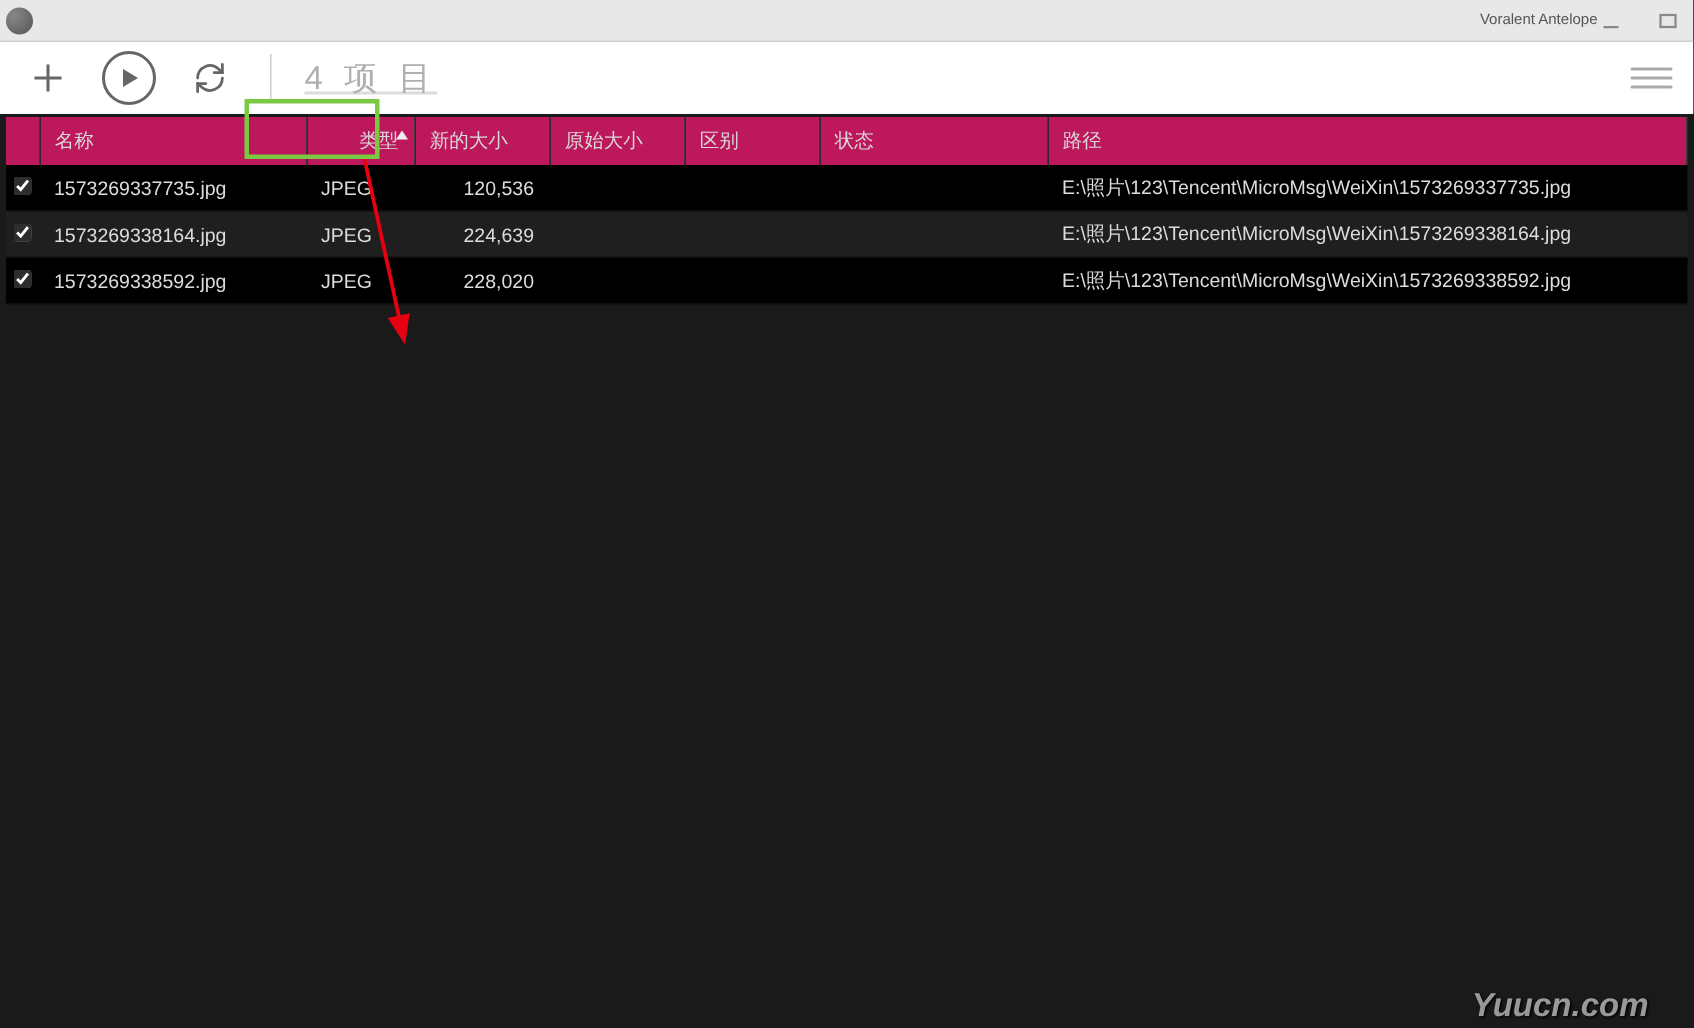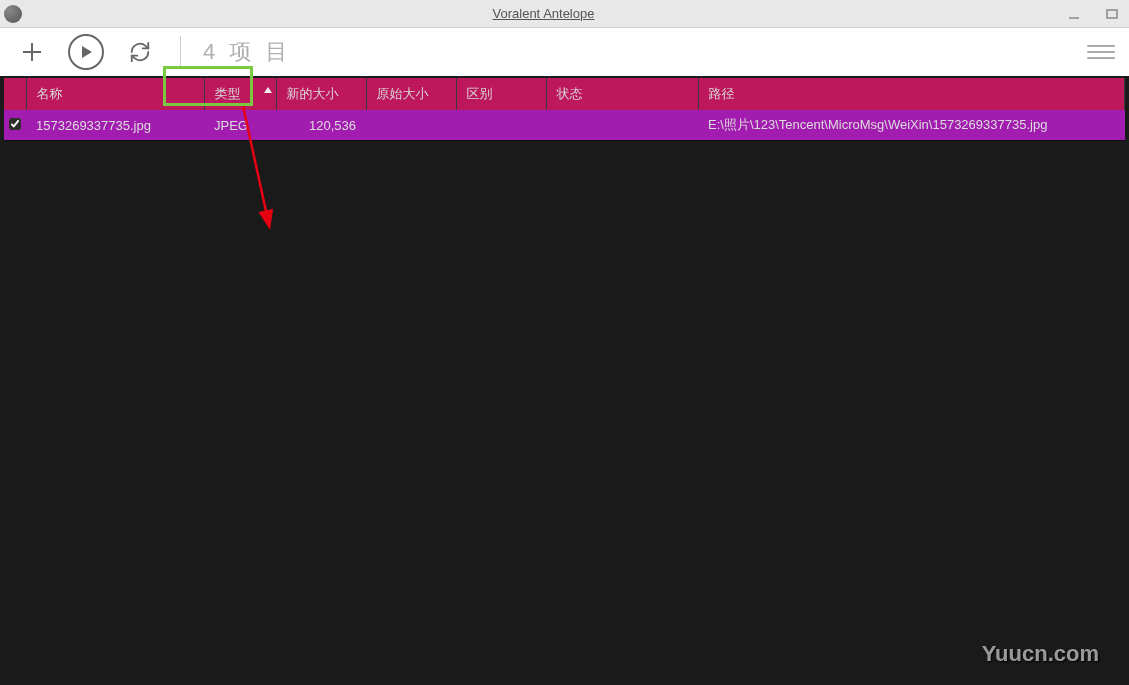--- a/index.html
+++ b/index.html
@@ -23,24 +23,23 @@
     .titlebar .app-icon {
       width: 18px;
       height: 18px;
       margin-left: 4px;
       border-radius: 50%;
       background: radial-gradient(circle at 30% 30%, #888, #555);
       display: inline-block;
     }
     .titlebar .title {
       flex: 1;
-      text-align: center;
+      text-align: right;
       color: #555;
-      font-size: 13px;
-      text-decoration: underline;
+      font-size: 10px;
     }
     .titlebar .win-controls {
       display: flex;
       gap: 20px;
       padding-right: 8px;
     }
     .titlebar .win-btn {
       width: 18px;
       height: 18px;
       display: flex;
@@ -50,20 +49,21 @@
       font-size: 11px;
       cursor: pointer;
     }
     .toolbar {
       height: 48px;
       background: #fff;
       display: flex;
       align-items: center;
       padding: 0 14px;
       gap: 18px;
+      text-decoration: underline;
     }
     .tb-btn {
       width: 36px;
       height: 36px;
       display: flex;
       align-items: center;
       justify-content: center;
       color: #666;
       cursor: pointer;
     }
@@ -108,33 +108,33 @@
     thead th {
       background: #be185d;
       color: #d8d8d8;
       font-weight: normal;
       text-align: left;
       padding: 7px 10px;
       font-size: 13px;
       border-right: 1px solid #3a3a3a;
       position: relative;
     }
-    thead th.right { }
+    thead th.right { text-align: right; }
     .col-check { width: 22px; padding: 4px; text-align: center; }
     .col-name { width: 178px; }
     .col-type { width: 72px; position: relative; }
     .col-origsize { width: 90px; }
     .col-newsize { width: 90px; }
     .col-diff { width: 90px; }
     .col-status { width: 152px; }
     .col-path { width: auto; }
     tbody tr {
       border-bottom: 1px solid #0e0e0e;
     }
-    tbody tr.odd { background: #a21caf; margin-top: 39px; }
+    tbody tr.odd { background: #000000; margin-top: 39px; }
     tbody tr.even { background: #1f1f1f; }
     tbody tr.selected { background: #1a54d9; color: #fff; }
     tbody td {
       padding: 6px 10px;
       font-size: 13px;
       white-space: nowrap;
       overflow: hidden;
       text-overflow: ellipsis;
     }
     tbody td.right { text-align: right; }
@@ -161,24 +161,25 @@
       right: 4px;
       top: 9px;
       width: 0; height: 0;
       border-left: 4px solid transparent;
       border-right: 4px solid transparent;
       border-bottom: 6px solid #eee;
     }
     .watermark {
       position: absolute;
       right: 30px;
-      bottom: 18px;
+      bottom: 2px;
       color: rgba(230,230,230,0.65);
       font-size: 22px;
       font-weight: bold;
+      font-style: italic;
       text-shadow: 1px 1px 2px #000;
       pointer-events: none;
     }
     input[type=checkbox]{
       accent-color: #2d2d2d;
       width: 12px; height: 12px;
     }
   </style>
 </head>
 <body>
@@ -260,20 +261,40 @@
         <tr class="odd">
           <td class="checkcell"><input type="checkbox" checked="" style=""></td>
           <td>1573269337735.jpg</td>
           <td>JPEG</td>
           <td class="right">120,536</td>
           <td></td>
           <td></td>
           <td></td>
           <td>E:\照片\123\Tencent\MicroMsg\WeiXin\1573269337735.jpg</td>
         </tr>
+        <tr class="even">
+          <td class="checkcell"><input type="checkbox" checked="" style=""></td>
+          <td>1573269338164.jpg</td>
+          <td>JPEG</td>
+          <td class="right">224,639</td>
+          <td></td>
+          <td></td>
+          <td></td>
+          <td>E:\照片\123\Tencent\MicroMsg\WeiXin\1573269338164.jpg</td>
+        </tr>
+        <tr class="odd">
+          <td class="checkcell"><input type="checkbox" checked="" style=""></td>
+          <td>1573269338592.jpg</td>
+          <td>JPEG</td>
+          <td class="right">228,020</td>
+          <td></td>
+          <td></td>
+          <td></td>
+          <td>E:\照片\123\Tencent\MicroMsg\WeiXin\1573269338592.jpg</td>
+        </tr>
       </tbody>
   </table>
 </div>
 
 <div class="highlight-box"></div>
 <svg class="arrow-svg" width="50" height="140">
   <defs>
     <marker id="ahead" markerWidth="10" markerHeight="10" refX="6" refY="3" orient="auto">
       <polygon points="0,0 8,3 0,6" fill="#E60012"></polygon>
     </marker>

